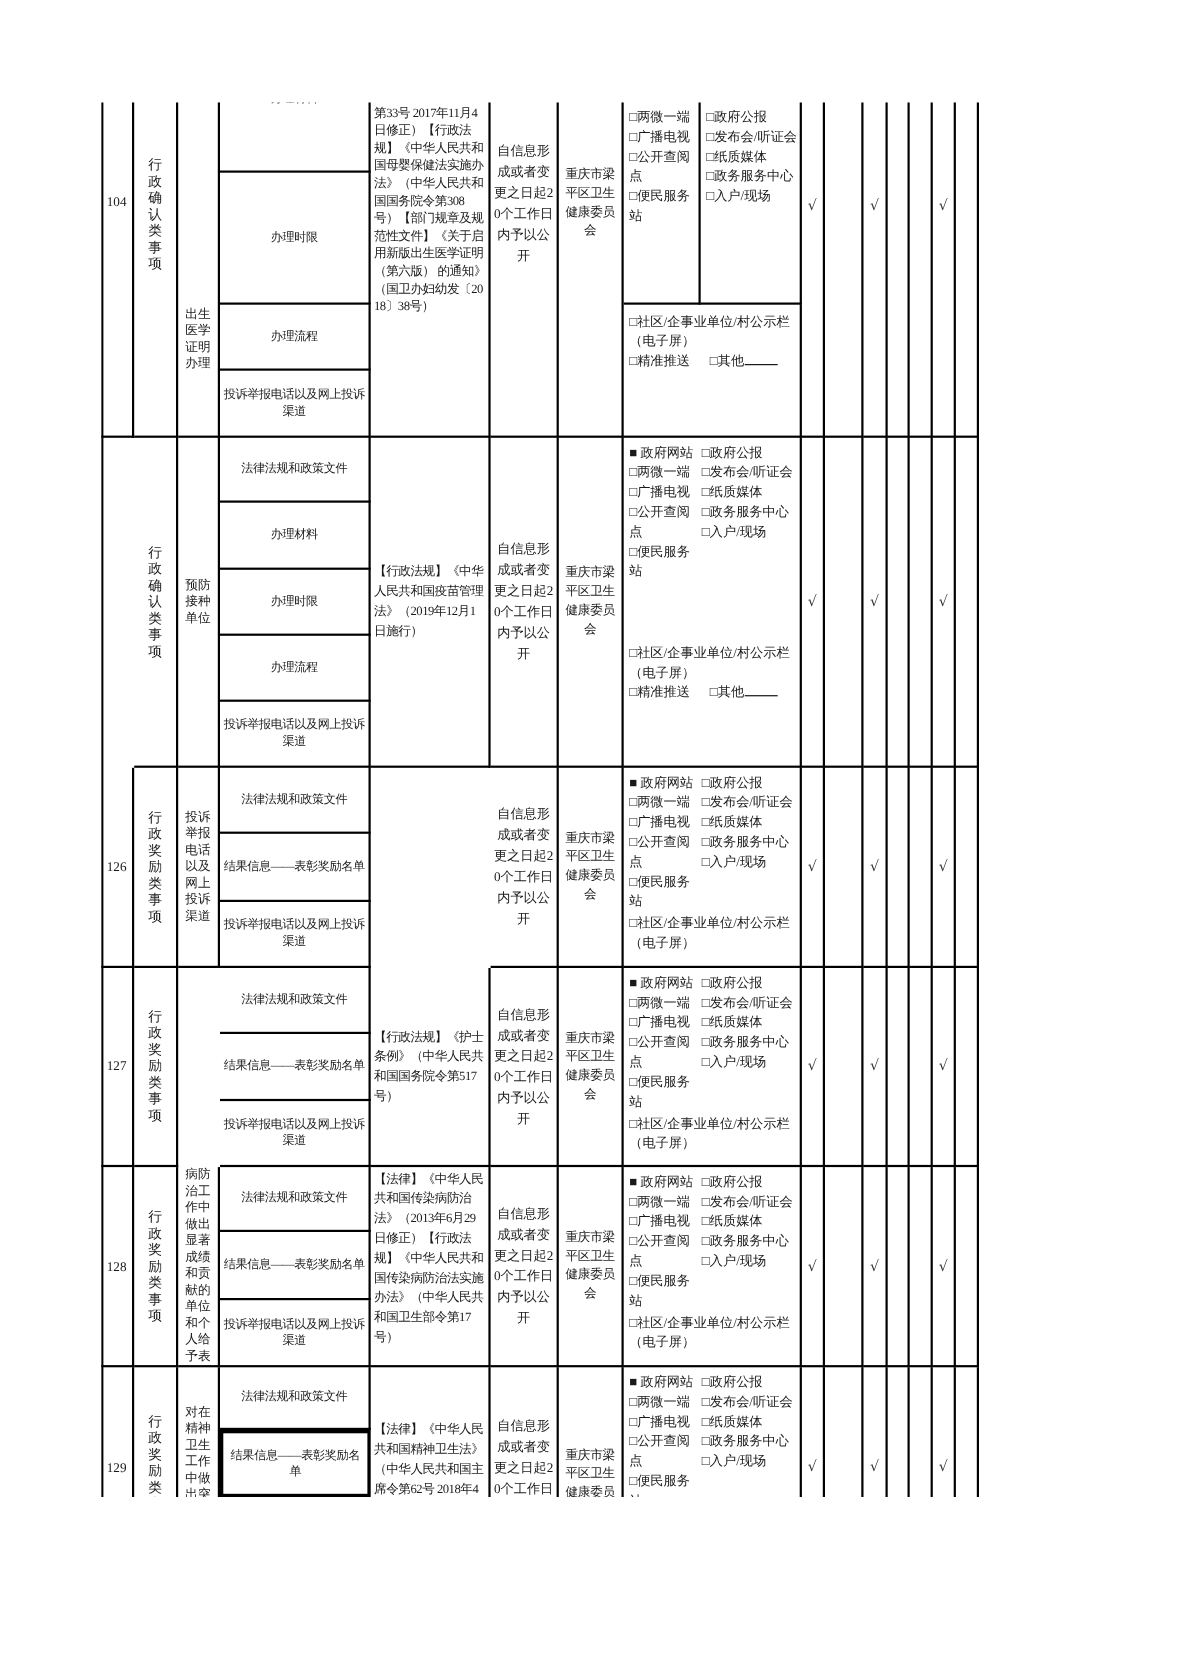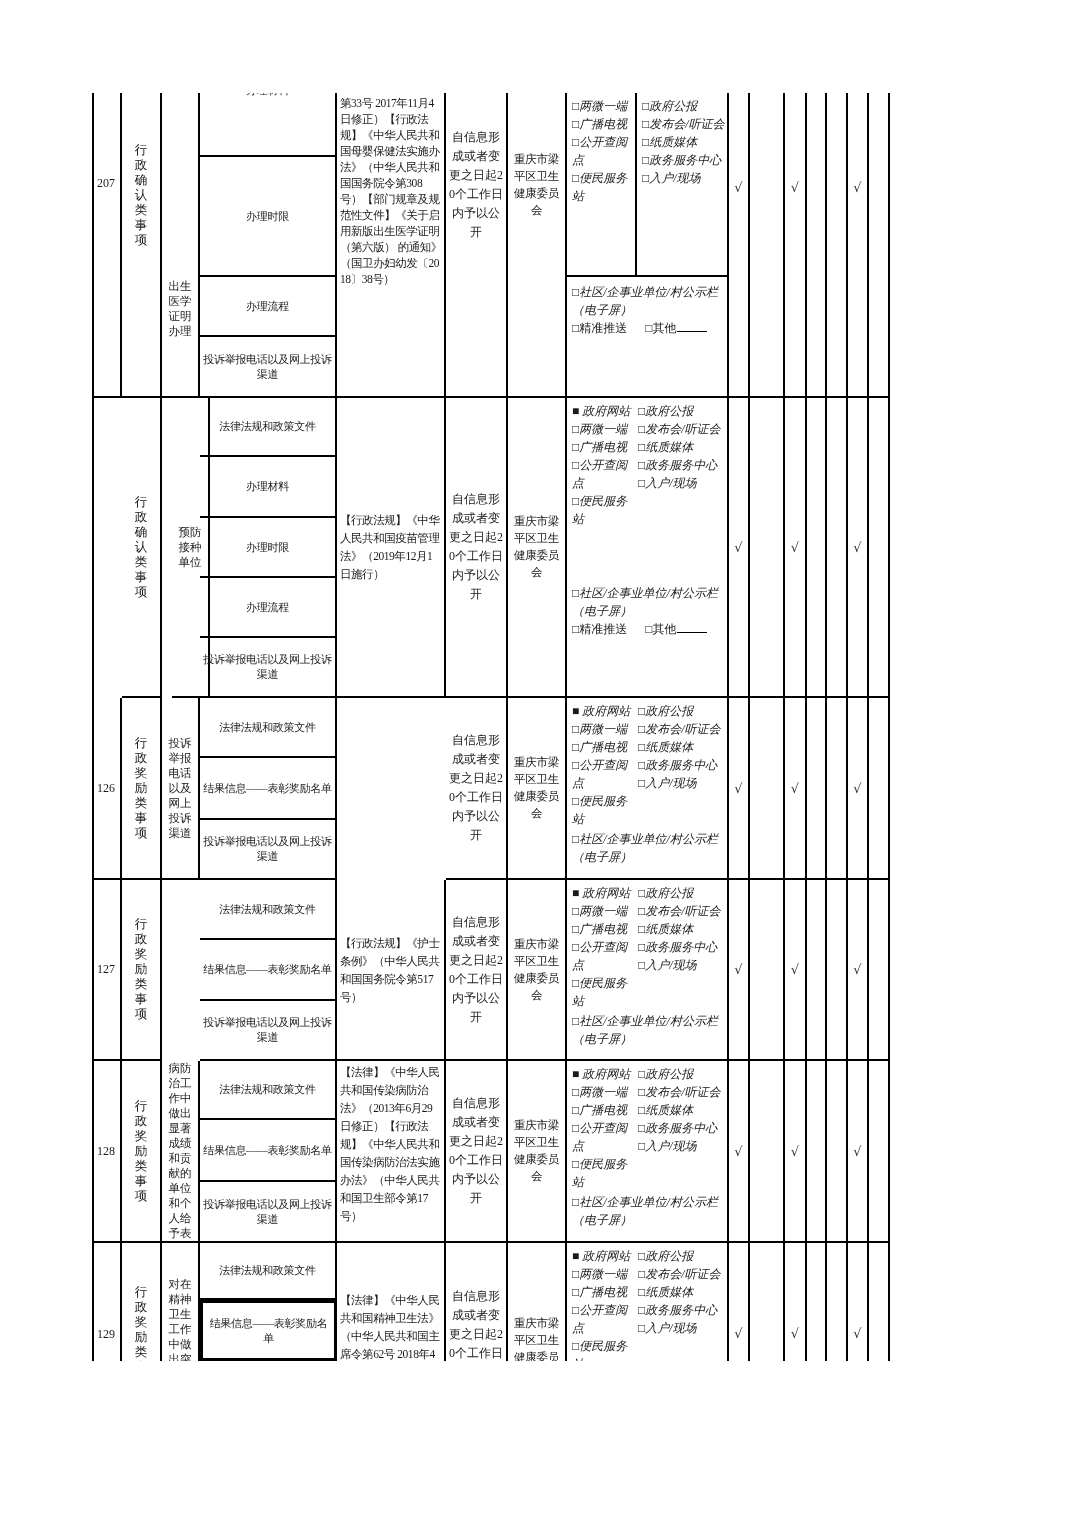--- a/index.html
+++ b/index.html
@@ -6,21 +6,21 @@
   .sheet{position:relative;width:1074px;height:1520px;background:#ffffff;overflow:hidden;
          font-family:"Liberation Serif","DejaVu Serif",serif;color:#1a1a1a;}
   .tbl{position:absolute;left:92px;top:93px;width:798px;height:1268px;overflow:hidden;}
   .vline{position:absolute;left:0;top:0;width:2px;height:1268px;background:#000;}
   .row{position:absolute;left:0;width:798px;}
   .cell{position:absolute;box-sizing:border-box;border-right:2px solid #000;border-bottom:2px solid #000;
         display:flex;align-items:center;justify-content:center;text-align:center;overflow:hidden;
         font-size:12px;line-height:15px;}
   .nb{border-bottom:none;}
   .start{align-items:flex-start;}
-  .pre{white-space:pre-line;word-break:break-all;font-style:italic;}
+  .pre{white-space:pre-line;word-break:break-all;}
   .seq{font-size:12px;}
   .cat span{display:block;width:14px;font-size:12.5px;line-height:15px;word-break:break-all;margin:12px auto;}
   .item{padding:0 1px;font-size:11.5px;line-height:15px;word-break:break-all;}
   .sub{font-size:11px;letter-spacing:-0.3px;line-height:15px;padding:0 3px;word-break:break-all;}
   .legal{justify-content:flex-start;text-align:left;font-size:11.5px;letter-spacing:-0.45px;
          line-height:18px;padding:0 2px 0 3px;word-break:break-all;}
   .legal124{line-height:16px;}
   .time{font-size:12px;line-height:19px;padding:0 2px;word-break:break-all;}
   .agency{font-size:11.5px;letter-spacing:-0.3px;line-height:17px;padding:0 1px;word-break:break-all;}
   .ch{display:block;text-align:left;font-size:12px;line-height:18px;padding:4px 2px 0 5px;}
@@ -35,21 +35,21 @@
 </style>
 </head>
 <body>
 
 <div class="sheet">
 <div class="tbl">
   <div class="vline"></div>
 
   <div class="row" style="top:0;height:305px;">
     <div class="cell seq start" style="left:0;width:30px;height:305px;padding-top:83px;">
-          <span>207</span>
+          <span>104</span>
         </div>
     <div class="cell cat start" style="left:30px;width:40px;height:305px;padding-top:38px;">
           <span>行政确认类事项</span>
         </div>
     <div class="cell item start" style="left:70px;width:38px;height:305px;padding-top:186px;">
           <span>出生医学证明办理</span>
         </div>
     <div class="cell sub start" style="left:108px;width:137px;top:0;height:64px;">
           <span style="display:block;margin-top:-10px;width:100%;">办理材料</span>
         </div>
@@ -109,21 +109,21 @@
         </div>
     <div class="cell chk" style="left:777px;width:21px;height:305px;padding-bottom:114px;">
           <span></span>
         </div>
   </div>
 
   <div class="row" style="top:305px;height:300px;">
     <div class="cell cat" style="left:30px;width:40px;height:300px;">
           <span>行政确认类事项</span>
         </div>
-    <div class="cell item" style="left:80px;width:38px;height:300px;">
+    <div class="cell item" style="left:70px;width:38px;height:300px;">
           <span>预防接种单位</span>
         </div>
     <div class="cell sub" style="left:108px;width:137px;top:0;height:59px;">
           <span>法律法规和政策文件</span>
         </div>
     <div class="cell sub" style="left:108px;width:137px;top:59px;height:61px;">
           <span>办理材料</span>
         </div>
     <div class="cell sub" style="left:108px;width:137px;top:120px;height:60px;">
           <span>办理时限</span>

